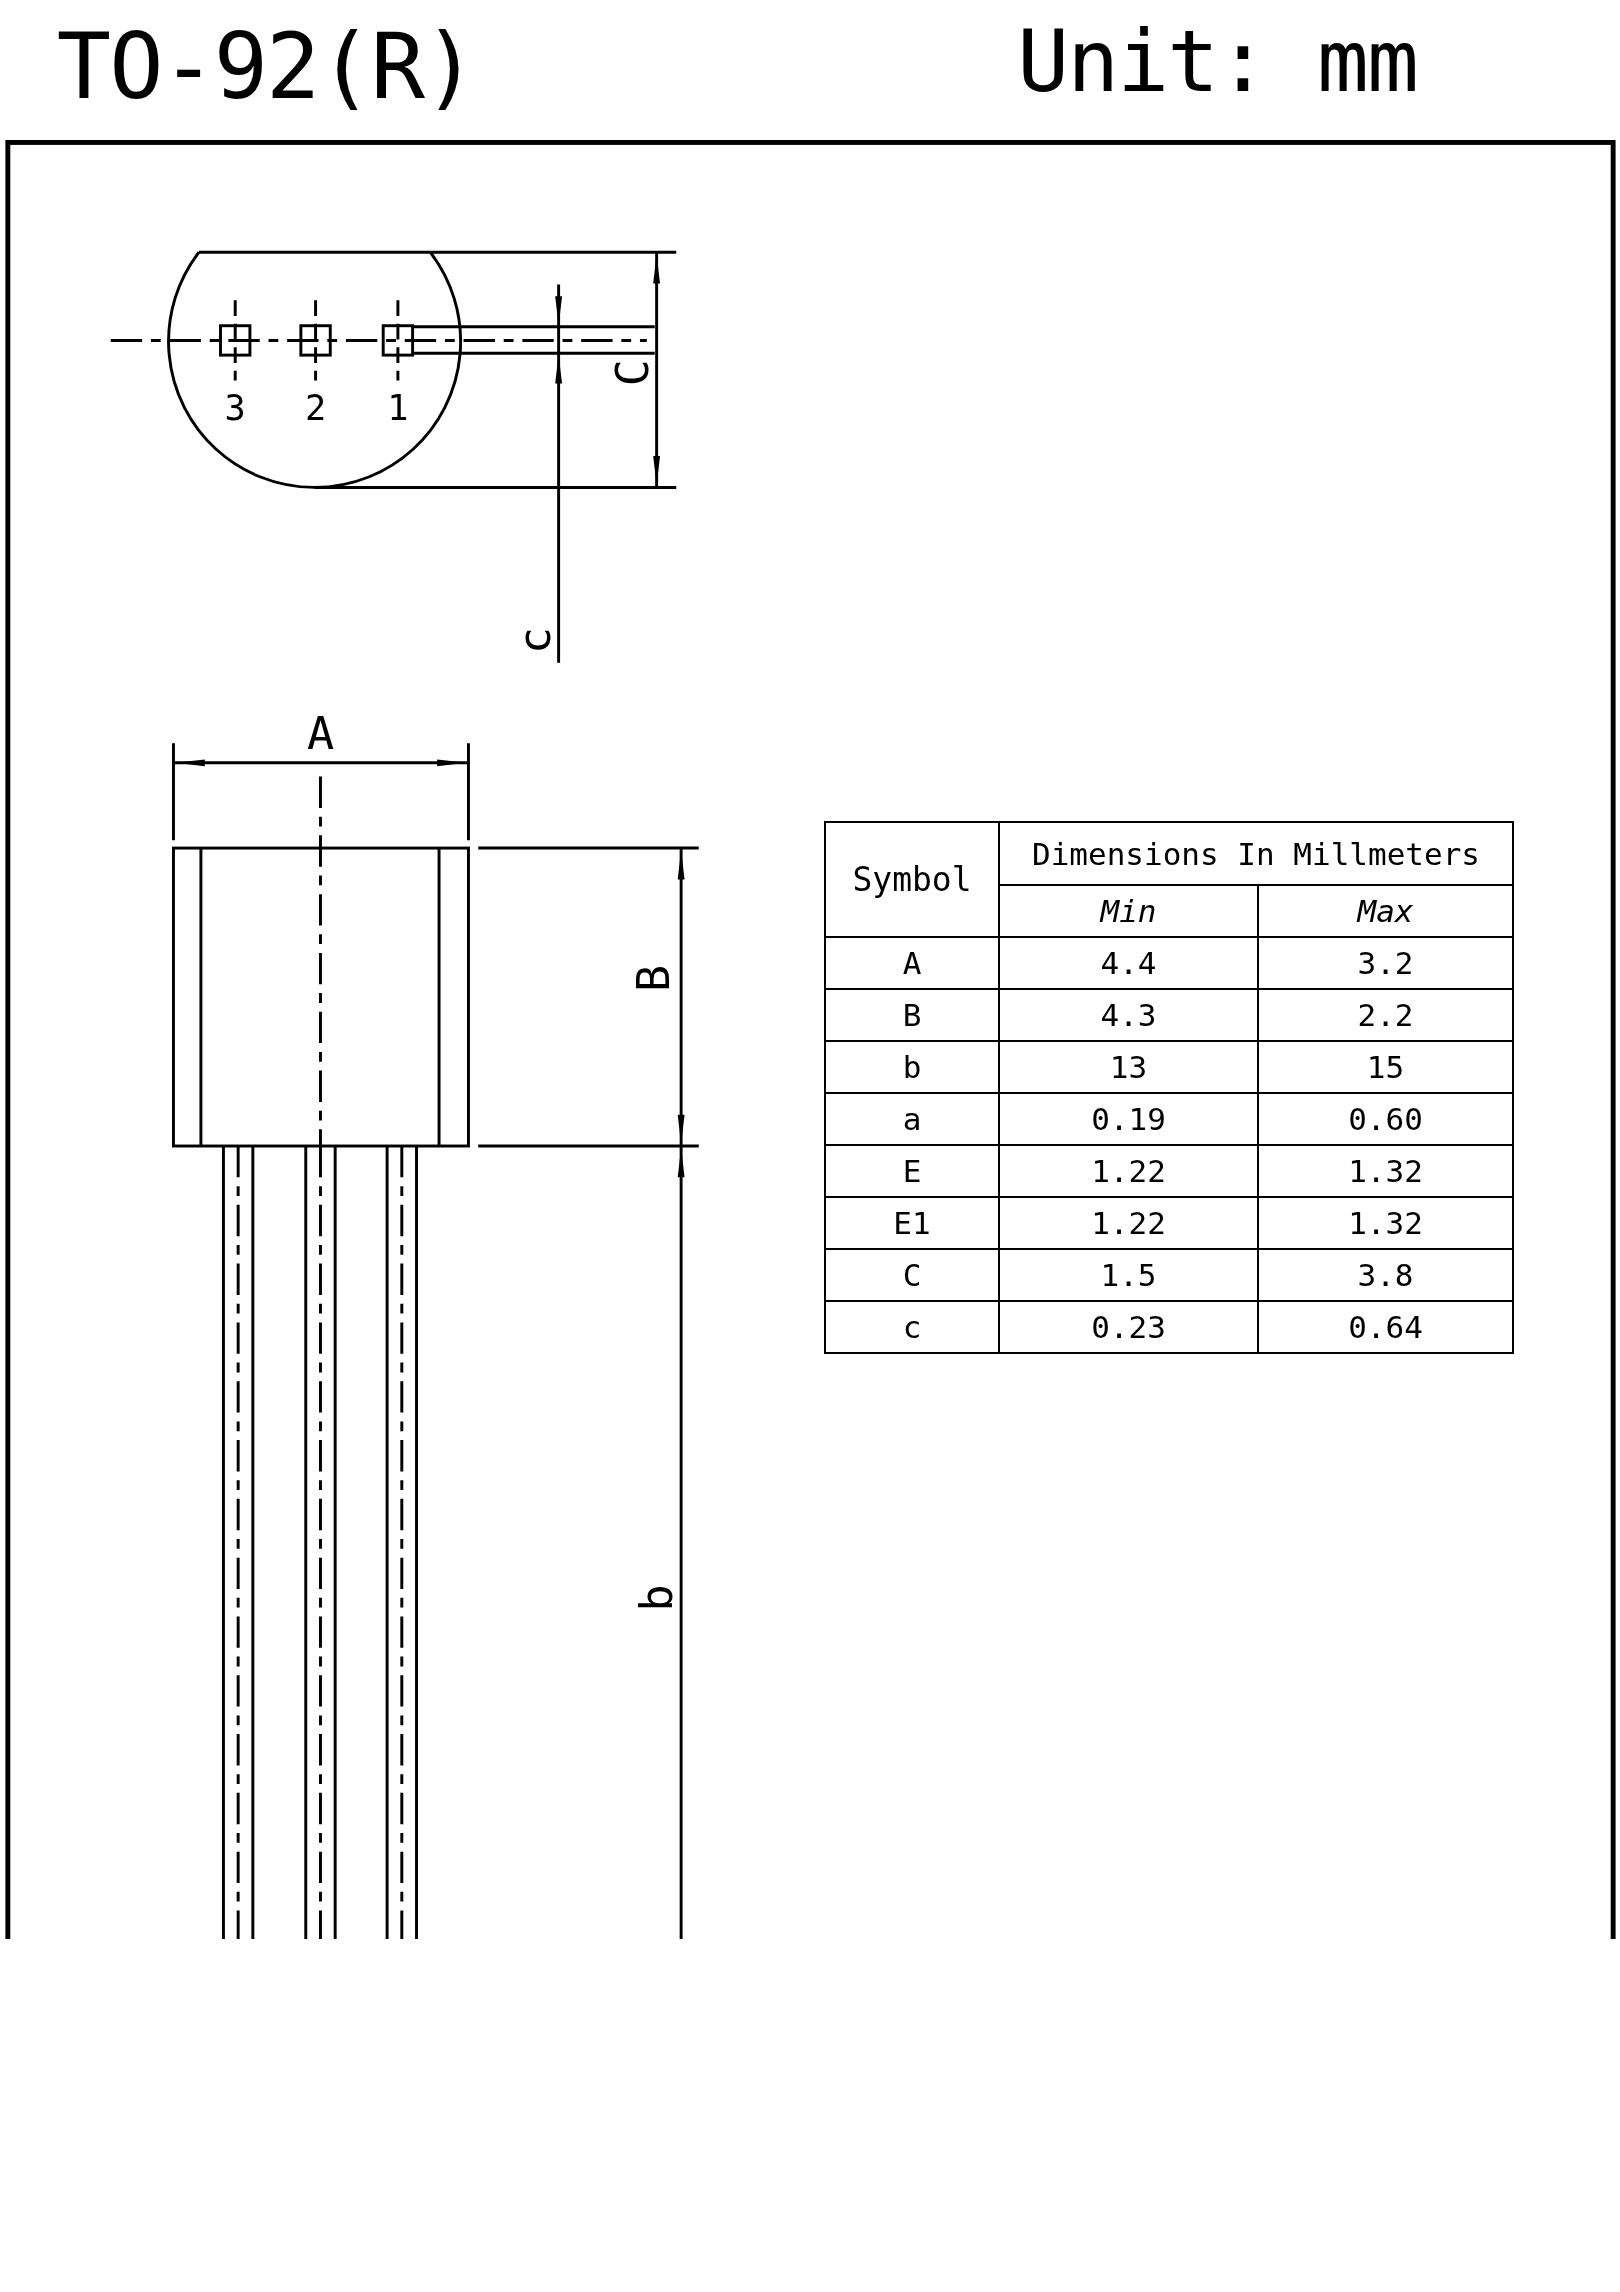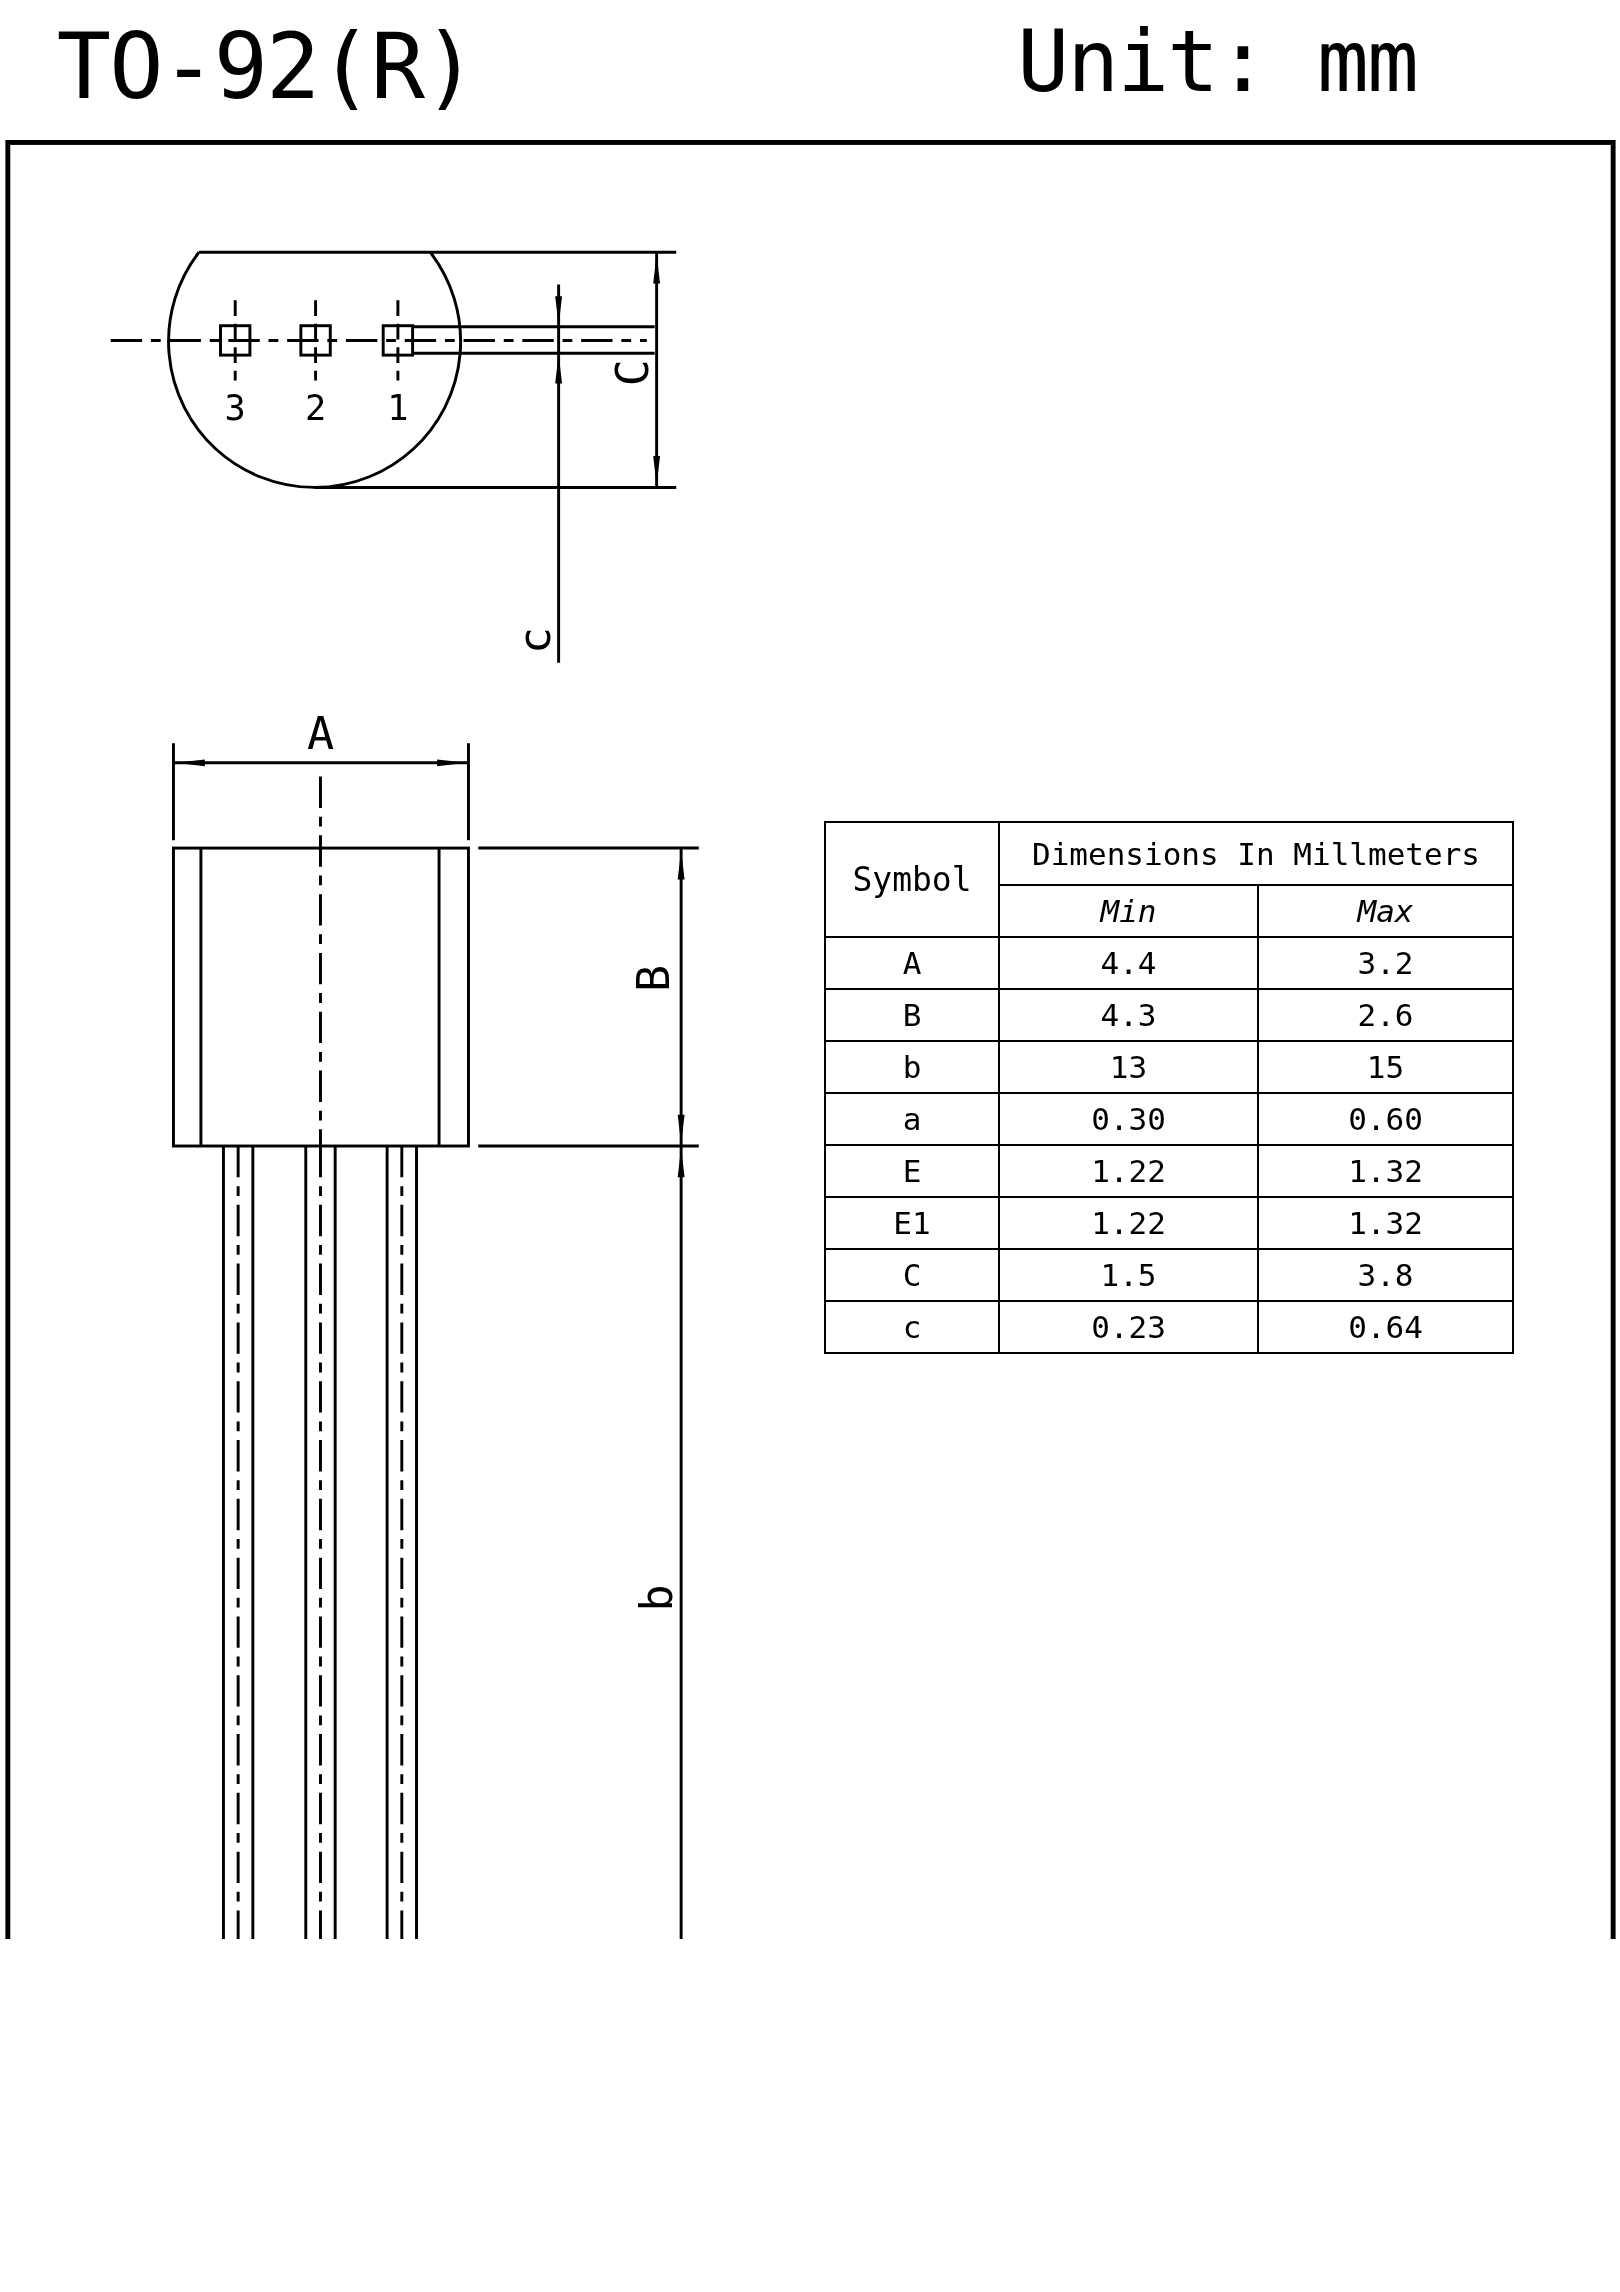--- a/index.html
+++ b/index.html
@@ -188,30 +188,30 @@
         <td>Max</td>
       </tr>
       <tr class="row-d">
         <td>A</td>
         <td>4.4</td>
         <td>3.2</td>
       </tr>
       <tr class="row-d">
         <td>B</td>
         <td>4.3</td>
-        <td>2.6</td>
+        <td>2.2</td>
       </tr>
       <tr class="row-d">
         <td>b</td>
         <td>13</td>
         <td>15</td>
       </tr>
       <tr class="row-d">
         <td>a</td>
-        <td>0.30</td>
+        <td>0.19</td>
         <td>0.60</td>
       </tr>
       <tr class="row-d">
         <td>E</td>
         <td>1.22</td>
         <td>1.32</td>
       </tr>
       <tr class="row-d">
         <td>E1</td>
         <td>1.22</td>

